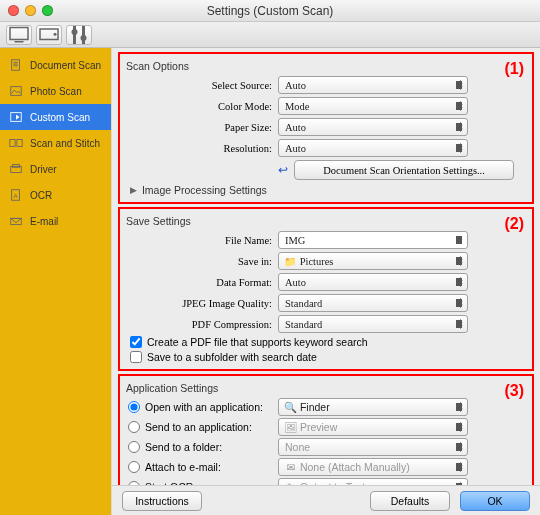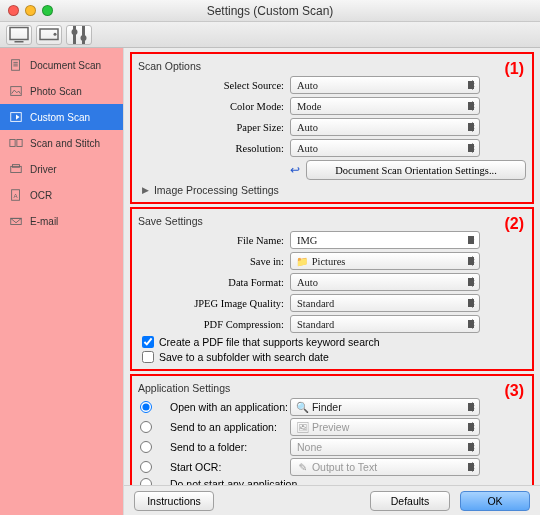--- a/index.html
+++ b/index.html
@@ -31,22 +31,22 @@
     border-bottom:1px solid #bfbfbf;
     display:flex; align-items:center; gap:4px; padding-left:6px;
   }
   .toolbar .tbtn{
     width:26px; height:20px; border:1px solid #bbb; border-radius:3px;
     background:linear-gradient(#fff,#e9e9e9); display:flex;align-items:center;justify-content:center;
     color:#555; font-size:11px;
   }
   .main { display:flex; height: calc(515px - 22px - 26px); }
   .sidebar {
-    width: 124px;
-    background:#fca5a5;
+    width: 112px;
+    background:#eab308;
     border-right:1px solid #d9d9d9;
     padding:4px 0;
   }
   .sb-item{
     display:flex; align-items:center; gap:6px;
     padding:6px 8px; font-size:10px; color:#333;
   }
   .sb-item.selected{ background:#2f7ae5; color:#fff;}
   .sb-icon{ width:16px; height:14px; display:flex;align-items:center;justify-content:center; color:#555; font-size:12px;}
   .sb-item.selected .sb-icon{color:#fff;}
@@ -96,21 +96,21 @@
     height:20px; border:1px solid #a0a0a0; border-radius:4px;
     background:linear-gradient(#ffffff,#e6e6e6);
     display:flex; align-items:center; justify-content:center;
     padding:0 10px; font-size:10.5px;
   }
   .disclosure{ font-size:10.5px; color:#333; margin:4px 0 0 4px; display:flex;align-items:center;gap:5px;}
   .tri{ font-size:9px;color:#666;}
   .ck-row{ display:flex; align-items:center; gap:5px; margin:3px 0 0 4px; font-size:10.5px;}
   input[type=checkbox], input[type=radio]{ margin:0; width:12px; height:12px;}
   .radio-row{ display:flex; align-items:center; margin:2px 0; }
-  .radio-row .rlabel{ width:152px; display:flex; align-items:center; gap:18px; font-size:10.5px; padding-left:2px;}
+  .radio-row .rlabel{ width:152px; display:flex; align-items:center; gap:5px; font-size:10.5px; padding-left:2px;}
   .radio-row .rctrl{ flex:1; }
   .muted .popup{ color:#999; }
   .label-num{
     position:absolute; right:8px; top:6px;
     color:#ff0000; font-weight:bold; font-size:16px;
   }
   .footer{
     position:absolute; left:0; right:0; bottom:0;
     height:30px; border-top:1px solid #cfcfcf;
     display:flex; align-items:center; padding:0 10px;
@@ -375,20 +375,29 @@
         <div class="rctrl">
             <div class="popup wide">
               <span>None</span>
               <span class="arrows"></span>
             </div>
           </div>
       </div>
       <div class="radio-row muted">
         <div class="rlabel">
             <input type="radio" name="app" style="">
+            <span>Attach to e-mail:</span>
+          </div>
+        <div class="rctrl">
+            <div class="popup wide"><span class="iconbox">✉</span>&nbsp;<span>None (Attach Manually)</span><span class="arrows"></span></div>
+          </div>
+      </div>
+      <div class="radio-row muted">
+        <div class="rlabel">
+            <input type="radio" name="app" style="">
             <span>Start OCR:</span>
           </div>
         <div class="rctrl">
             <div class="popup wide"><span class="iconbox">✎</span>&nbsp;<span>Output to Text</span><span class="arrows"></span></div>
           </div>
       </div>
       <div class="radio-row">
         <div class="rlabel" style="width:auto;">
             <input type="radio" name="app" style="">
             <span>Do not start any application</span>

